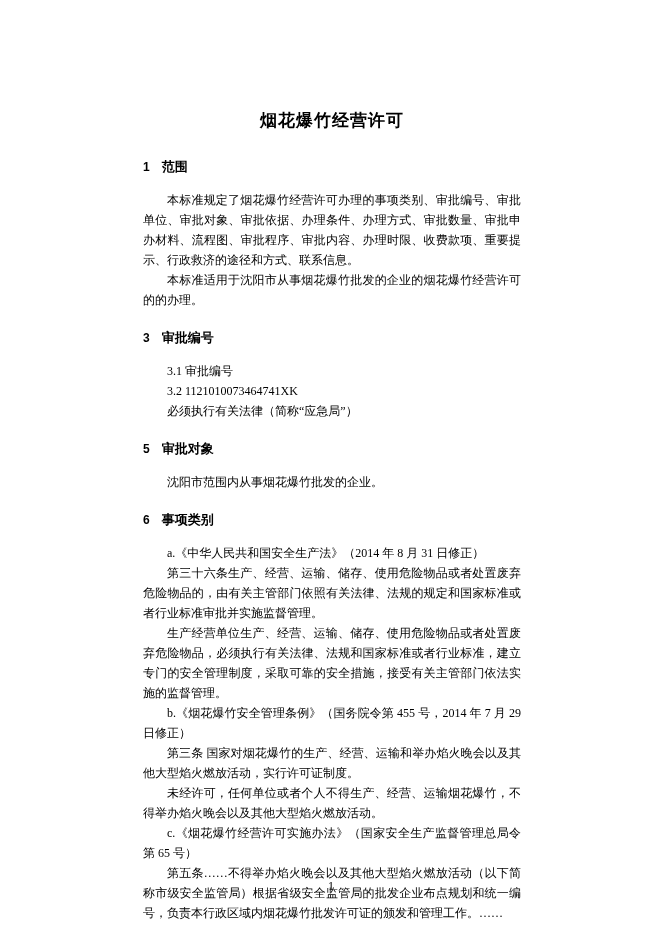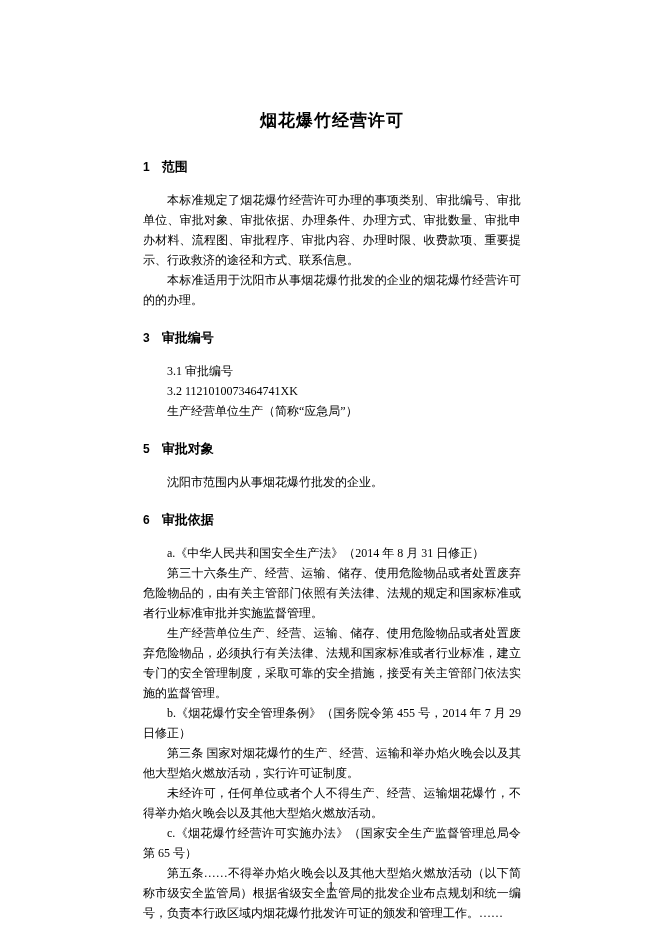--- a/index.html
+++ b/index.html
@@ -59,30 +59,30 @@
   </section>
 
 
   <section>
     <h2 class="heading"><span class="num">3</span><span>审批编号</span></h2>
     <p class="para">3.1 审批编号</p>
     <p class="para">3.2 1121010073464741XK</p>
   </section>
 
   <section>
-    <p class="para">生产经营单位生产（简称“应急局”）</p>
+    <p class="para">必须执行有关法律（简称“应急局”）</p>
   </section>
 
   <section>
     <h2 class="heading"><span class="num">5</span><span>审批对象</span></h2>
     <p class="para">沈阳市范围内从事烟花爆竹批发的企业。</p>
   </section>
 
   <section>
-    <h2 class="heading"><span class="num">6</span><span>审批依据</span></h2>
+    <h2 class="heading"><span class="num">6</span><span>事项类别</span></h2>
     <p class="para">a.《中华人民共和国安全生产法》（2014 年 8 月 31 日修正）</p>
     <p class="para">第三十六条生产、经营、运输、储存、使用危险物品或者处置废弃危险物品的，由有关主管部门依照有关法律、法规的规定和国家标准或者行业标准审批并实施监督管理。</p>
     <p class="para">生产经营单位生产、经营、运输、储存、使用危险物品或者处置废弃危险物品，必须执行有关法律、法规和国家标准或者行业标准，建立专门的安全管理制度，采取可靠的安全措施，接受有关主管部门依法实施的监督管理。</p>
     <p class="para">b.《烟花爆竹安全管理条例》（国务院令第 455 号，2014 年 7 月 29 日修正）</p>
     <p class="para">第三条 国家对烟花爆竹的生产、经营、运输和举办焰火晚会以及其他大型焰火燃放活动，实行许可证制度。</p>
     <p class="para">未经许可，任何单位或者个人不得生产、经营、运输烟花爆竹，不得举办焰火晚会以及其他大型焰火燃放活动。</p>
     <p class="para">c.《烟花爆竹经营许可实施办法》（国家安全生产监督管理总局令 第 65 号）</p>
     <p class="para">第五条……不得举办焰火晚会以及其他大型焰火燃放活动（以下简称市级安全监管局）根据省级安全监管局的批发企业布点规划和统一编号，负责本行政区域内烟花爆竹批发许可证的颁发和管理工作。……</p>
   </section>
 

